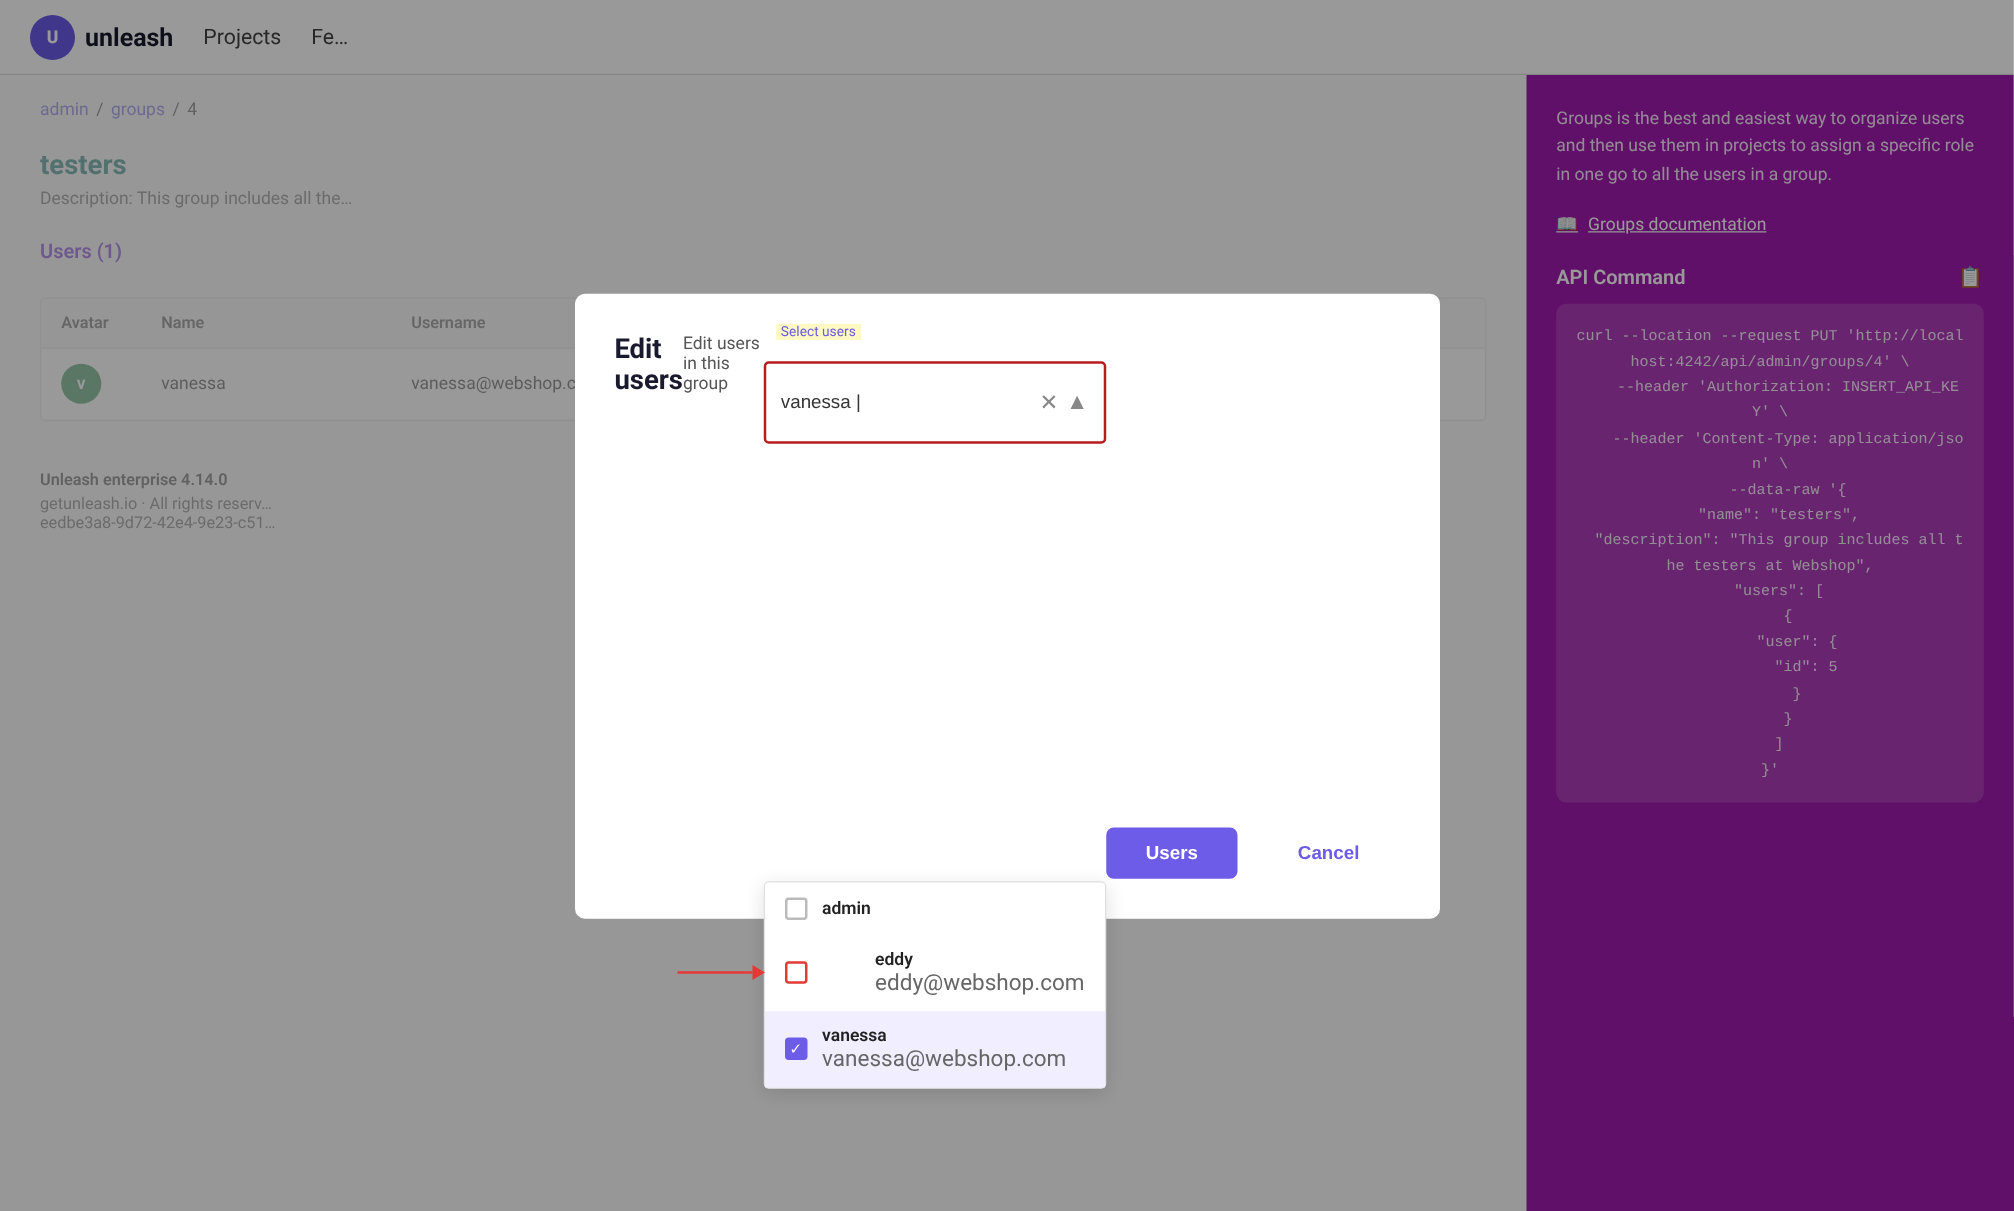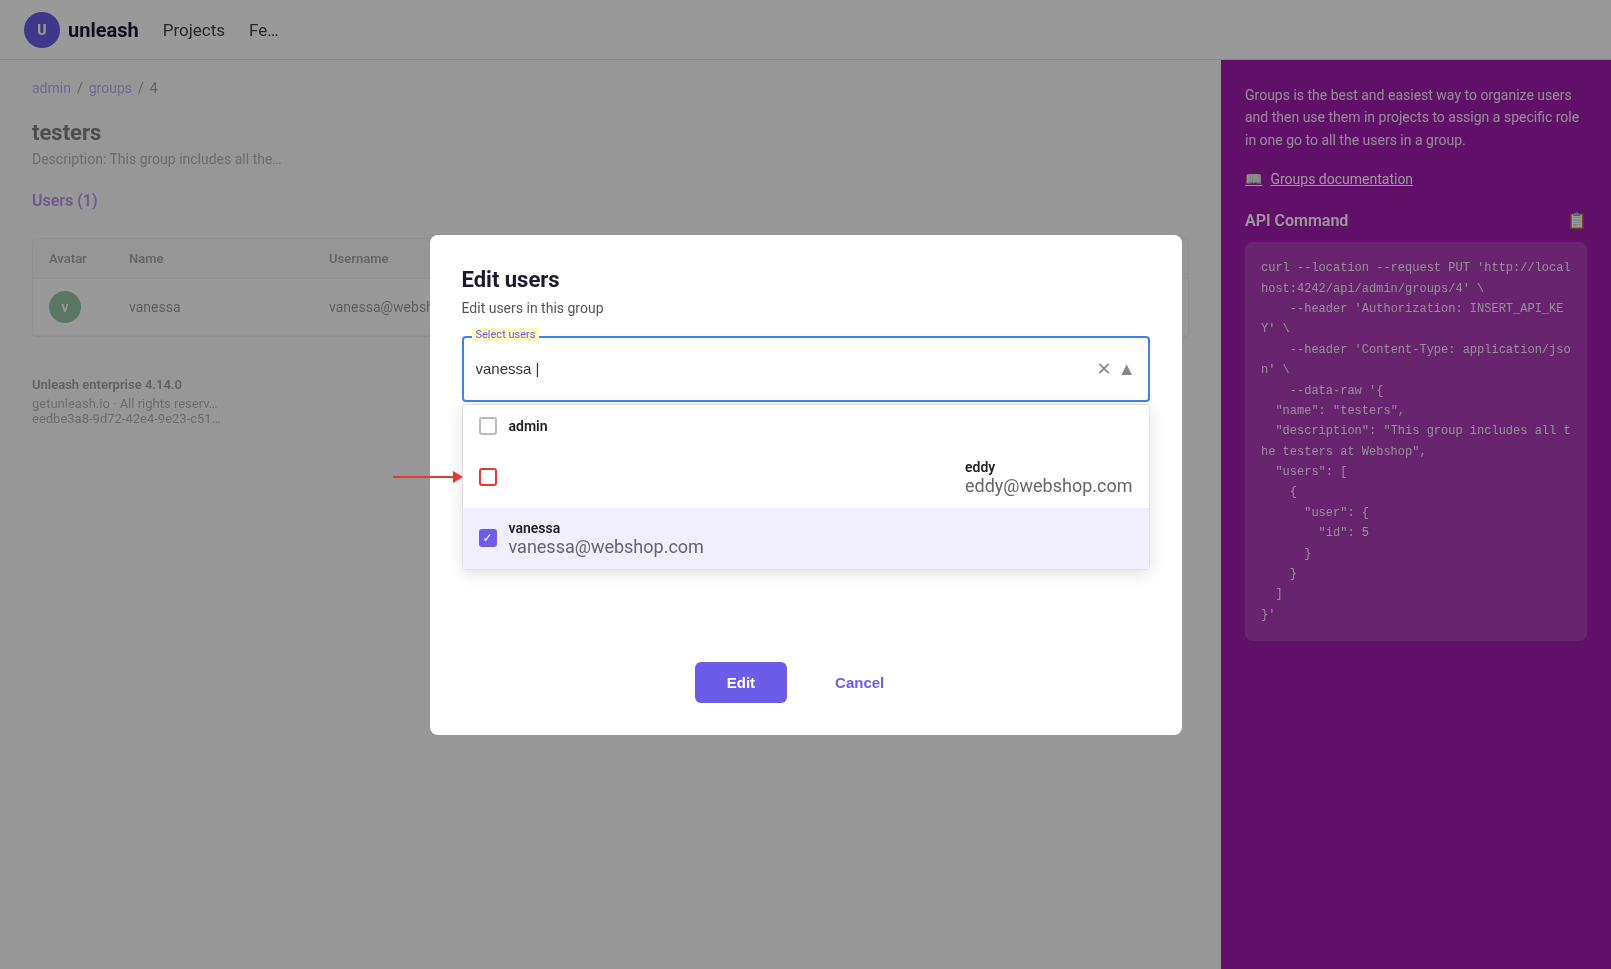--- a/index.html
+++ b/index.html
@@ -63,21 +63,21 @@
       gap: 6px;
       font-size: 14px;
       color: #6c5ce7;
       margin-bottom: 24px;
     }
     .breadcrumb span { color: #444; }
 
     .group-title {
       font-size: 22px;
       font-weight: 700;
-      color: #000000;
+      color: #0f766e;
       margin-bottom: 6px;
     }
     .group-desc {
       font-size: 14px;
       color: #666;
       margin-bottom: 24px;
     }
 
     .users-section-title {
       font-size: 16px;
@@ -167,41 +167,42 @@
     .api-code-block {
       background: rgba(255,255,255,0.15);
       border-radius: 8px;
       padding: 16px;
       font-family: 'Courier New', monospace;
       font-size: 12px;
       color: rgba(255,255,255,0.9);
       line-height: 1.7;
       white-space: pre-wrap;
       word-break: break-all;
+      text-align: center;
     }
 
     
     .modal-overlay {
       position: fixed;
       top: 0; left: 0; right: 0; bottom: 0;
       background: rgba(0,0,0,0.4);
       z-index: 100;
       display: flex;
       align-items: center;
       justify-content: center;
     }
     .modal {
       background: #fff;
       border-radius: 8px;
       padding: 32px;
-      width: 752px;
+      width: 692px;
       min-height: 500px;
       position: relative;
       display: flex;
-      flex-direction: column;
+      flex-direction: row;
     }
     .modal-title {
       font-size: 22px;
       font-weight: 700;
       color: #1a1a2e;
       margin-bottom: 8px;
     }
     .modal-subtitle {
       font-size: 14px;
       color: #555;
@@ -219,24 +220,25 @@
       position: absolute;
       top: -8px;
       left: 10px;
       background: #fef9c3;
       padding: 0 4px;
       z-index: 2;
     }
     .select-input-row {
       display: flex;
       align-items: center;
-      border: 2px solid #3b82f6;
+      border: 2px solid #b91c1c;
       border-radius: 4px;
       padding: 20px 12px;
       gap: 8px;
+      margin-top: 22px;
     }
     .select-input {
       flex: 1;
       border: none;
       outline: none;
       font-size: 15px;
       color: #333;
     }
     .select-input-icons {
       display: flex;
@@ -490,18 +492,18 @@
           <div>
             <div class="dropdown-user-name">vanessa</div>
             <div class="dropdown-user-email">vanessa@webshop.com</div>
           </div>
         </div>
 
       </div>
     </div>
 
     <div class="modal-footer">
-      <button class="btn-save">Edit</button>
+      <button class="btn-save">Users</button>
       <button class="btn-cancel">Cancel</button>
     </div>
 
   </div>
 </div>
 
 </body></html>

